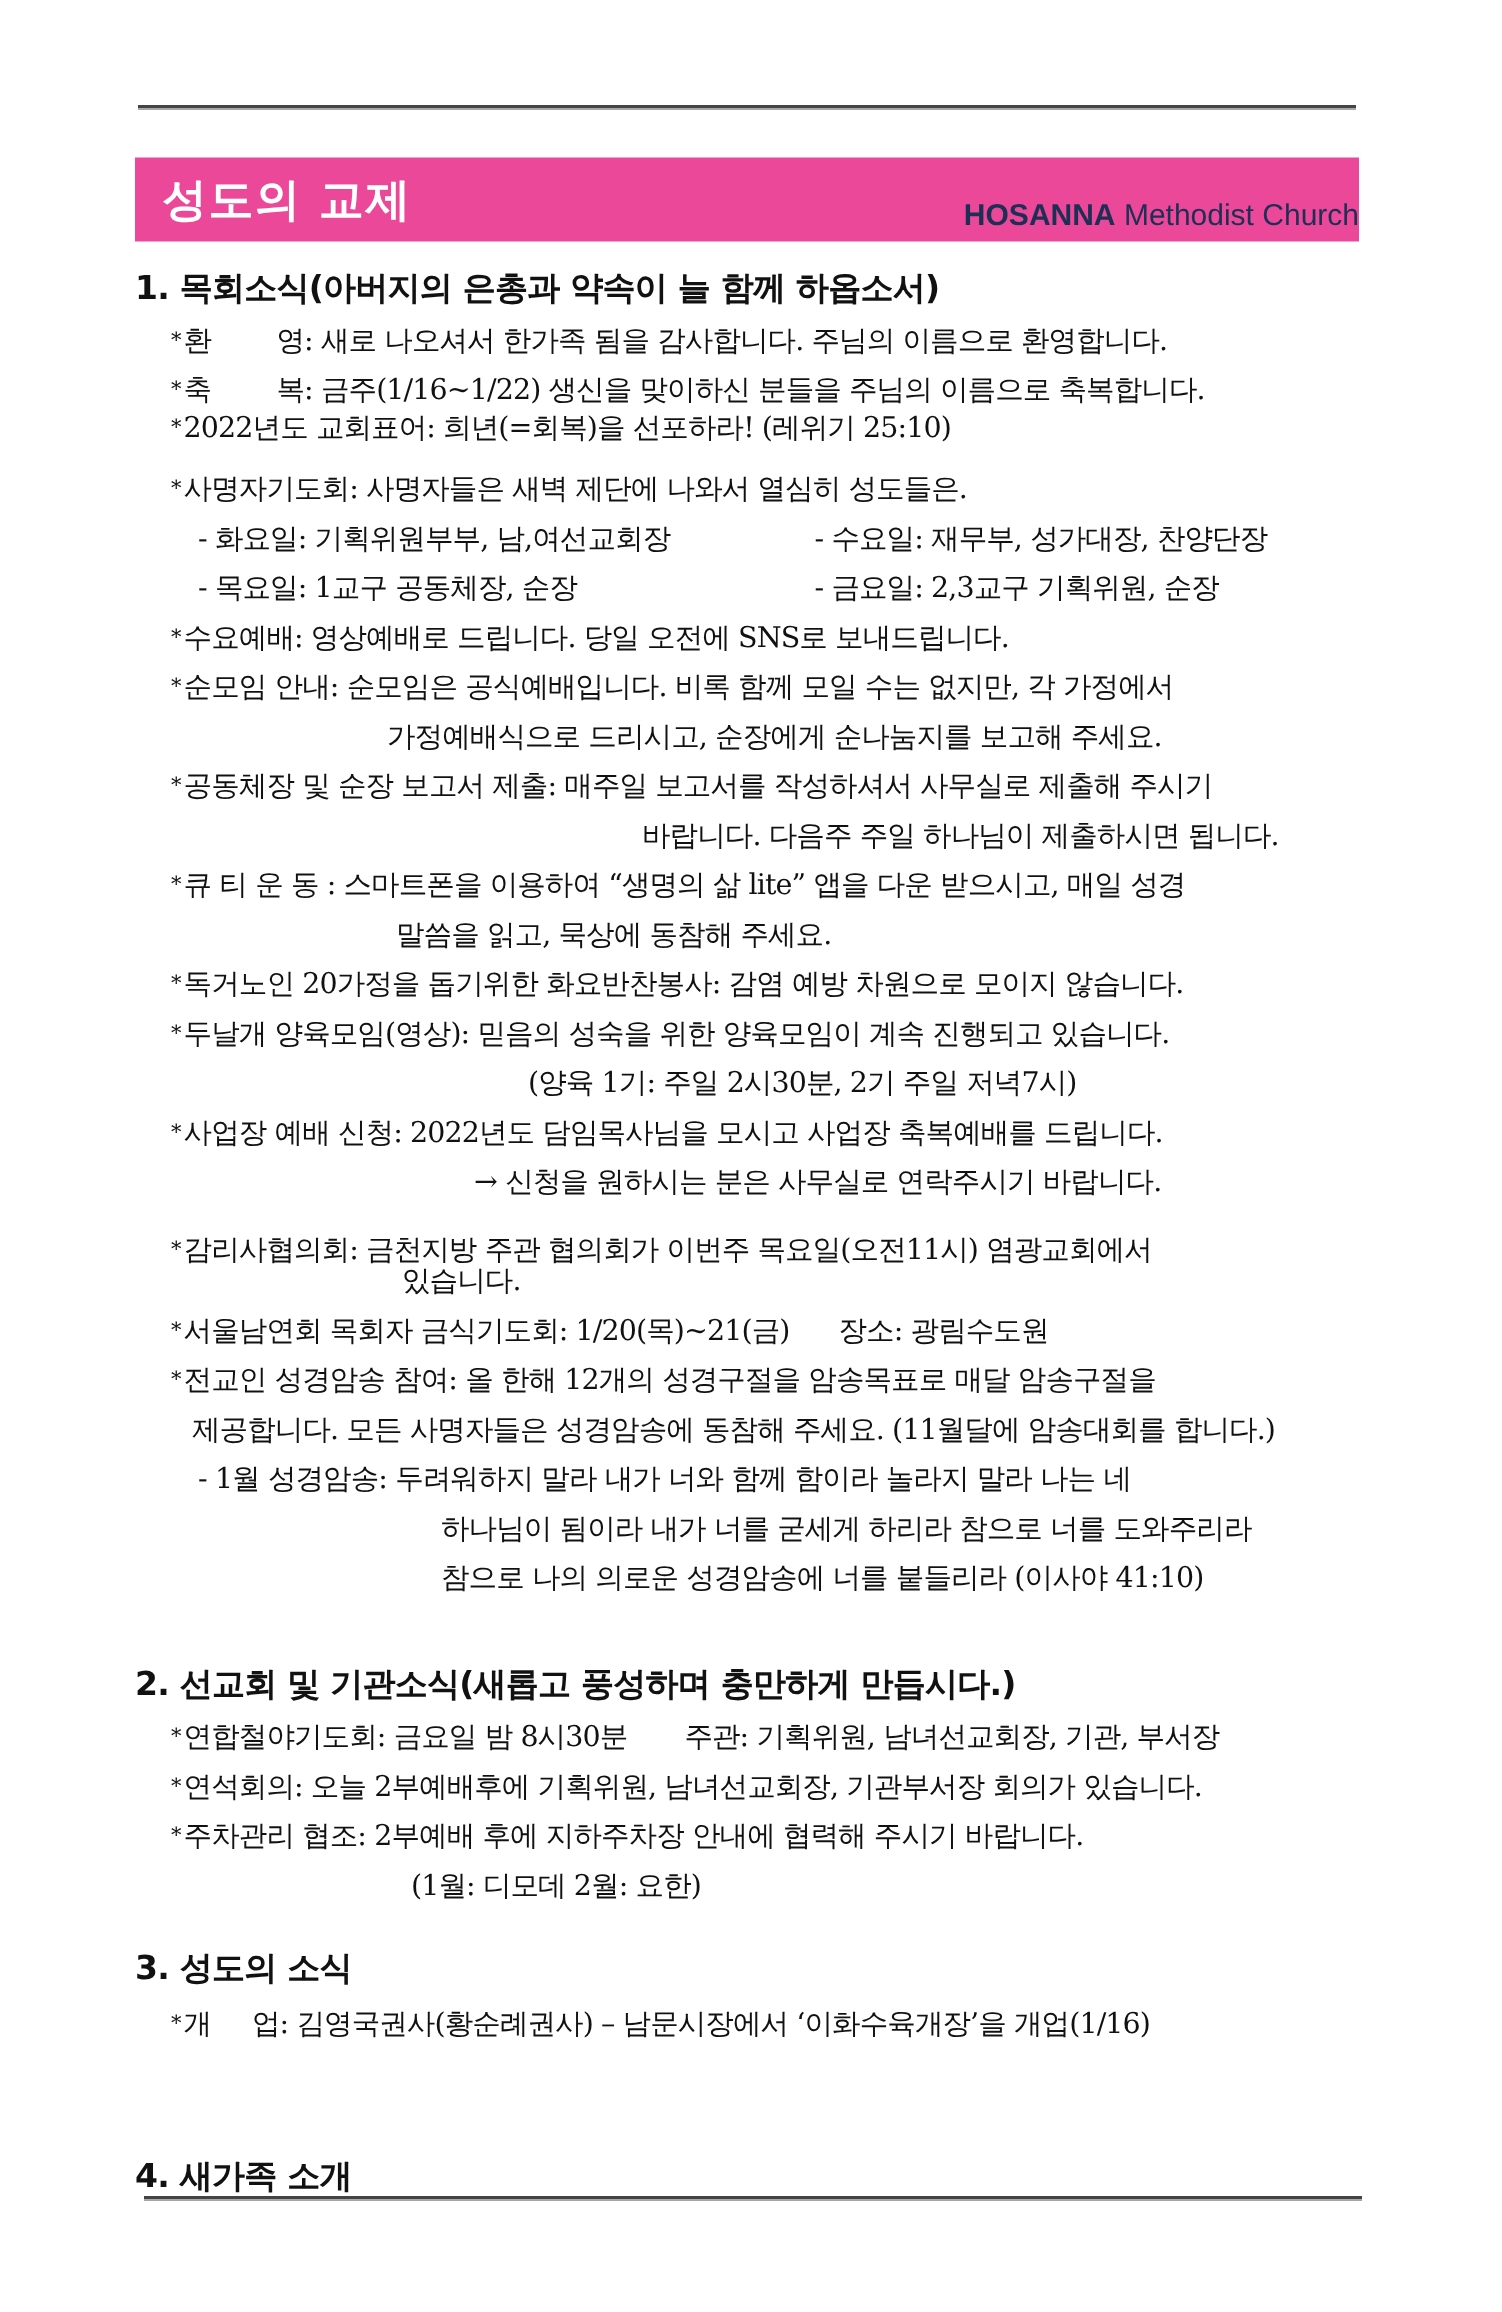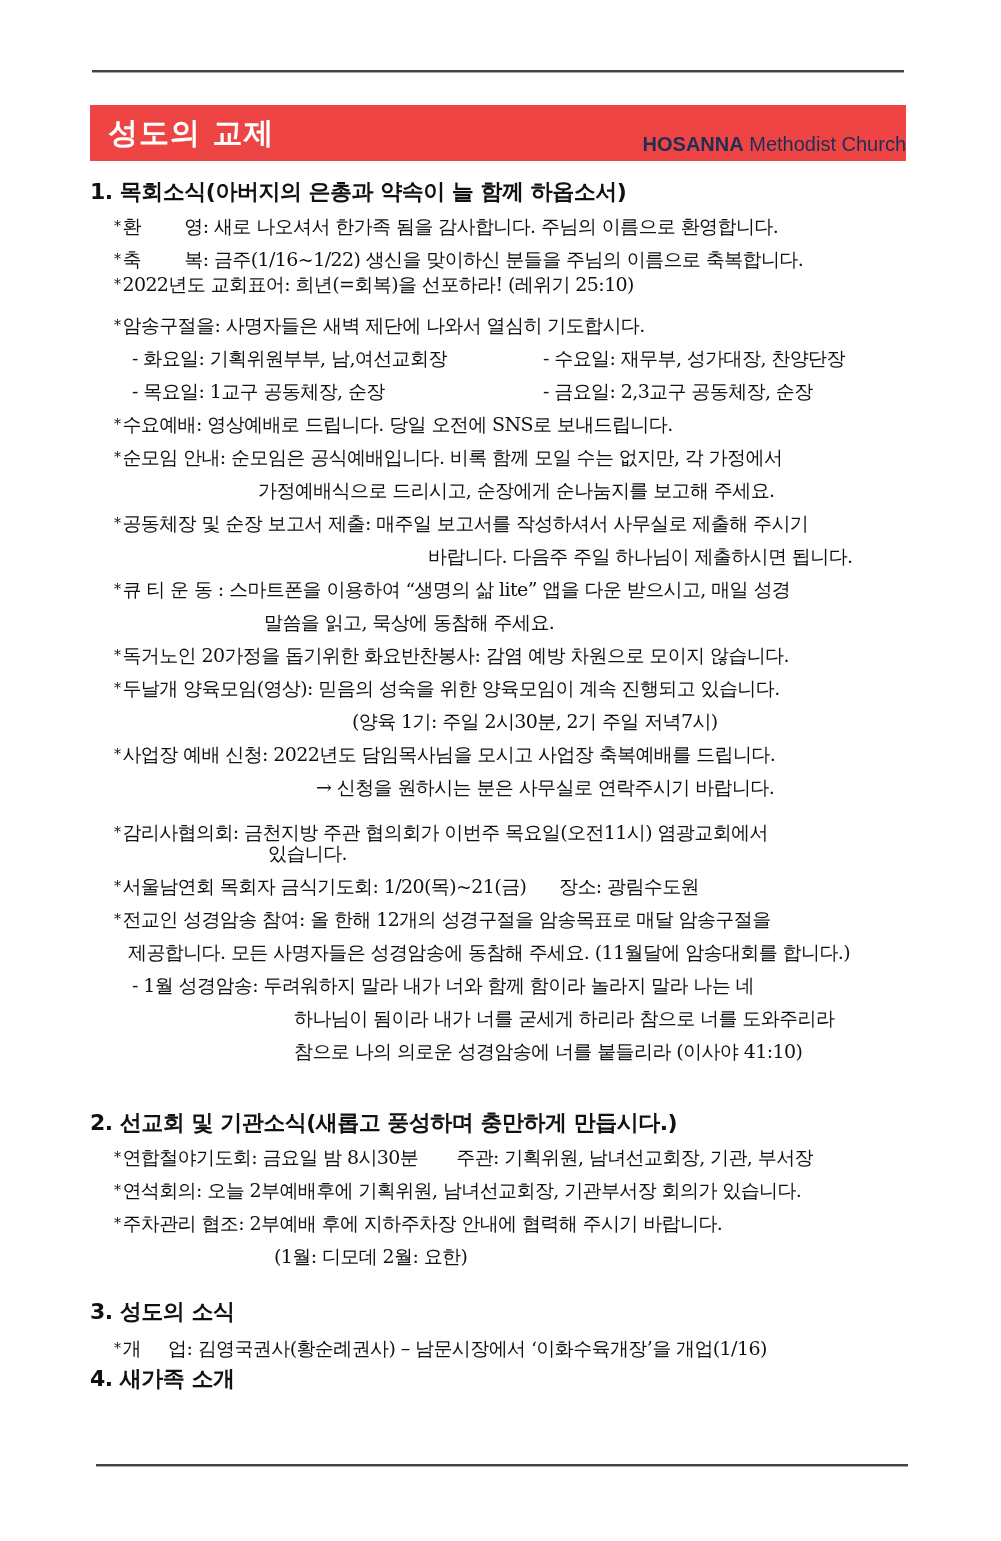--- a/index.html
+++ b/index.html
@@ -1,19 +1,19 @@
 <!DOCTYPE html>
 <html><head>
   <meta charset="utf-8">
   <style>
     html, body { margin: 0; padding: 0; background: #ffffff; }
     body { width: 1001px; height: 1541px; position: relative; overflow: hidden;
            font-family: "DejaVu Serif", "Liberation Serif", serif; color: #111; }
     .rule { position: absolute; height: 2px; background: #444; border-bottom: 1px solid #aaa; }
-    .banner { position: absolute; left: 90px; top: 105px; width: 816px; height: 56px; background: #ef4444; }
+    .banner { position: absolute; left: 90px; top: 105px; width: 816px; height: 56px; background: #ec4899; }
     .banner-title { position: absolute; left: 18px; top: 8px; font-family: "DejaVu Sans", sans-serif;
                     font-weight: bold; font-size: 30px; color: #ffffff; letter-spacing: 1px; }
     .banner-sub { position: absolute; right: 0; top: 28px; font-family: "Liberation Sans", sans-serif;
                   font-size: 20px; color: #1e2f56; }
     .banner-sub b { font-weight: bold; }
     .h { position: absolute; left: 90px; font-family: "DejaVu Sans", sans-serif; font-weight: bold;
          font-size: 22px; white-space: nowrap; letter-spacing: -0.5px; }
     .l { position: absolute; font-size: 19px; white-space: nowrap; letter-spacing: -0.6px; }
     .star { font-size: 14px; vertical-align: 2px; margin-right: 2px; }
   </style>
@@ -24,25 +24,25 @@
 
 <div class="banner">
   <div class="banner-title">성도의 교제</div>
   <div class="banner-sub"><b>HOSANNA</b><span> Methodist Church</span></div>
 </div>
 
 <div class="h" style="top:177px;">1. 목회소식(아버지의 은총과 약속이 늘 함께 하옵소서)</div>
 <div class="l" style="left:114px; top:214px;"><span class="star">*</span><span style="white-space:pre">환        영: 새로 나오셔서 한가족 됨을 감사합니다. 주님의 이름으로 환영합니다.</span></div>
 <div class="l" style="left:114px; top:247px;"><span class="star">*</span><span style="white-space:pre">축        복: 금주(1/16~1/22) 생신을 맞이하신 분들을 주님의 이름으로 축복합니다.</span></div>
 <div class="l" style="left:114px; top:272px;"><span class="star">*</span><span>2022년도 교회표어: 희년(=회복)을 선포하라! (레위기 25:10)</span></div>
-<div class="l" style="left:114px; top:313px;"><span class="star">*</span><span>암송구절을: 사명자들은 새벽 제단에 나와서 열심히 기도합시다.</span></div>
+<div class="l" style="left:114px; top:313px;"><span class="star">*</span><span>사명자기도회: 사명자들은 새벽 제단에 나와서 열심히 성도들은.</span></div>
 <div class="l" style="left:132px; top:346px;">- 화요일: 기획위원부부, 남,여선교회장</div>
 <div class="l" style="left:543px; top:346px;">- 수요일: 재무부, 성가대장, 찬양단장</div>
 <div class="l" style="left:132px; top:379px;">- 목요일: 1교구 공동체장, 순장</div>
-<div class="l" style="left:543px; top:379px;">- 금요일: 2,3교구 공동체장, 순장</div>
+<div class="l" style="left:543px; top:379px;">- 금요일: 2,3교구 기획위원, 순장</div>
 <div class="l" style="left:114px; top:412px;"><span class="star">*</span><span>수요예배: 영상예배로 드립니다. 당일 오전에 SNS로 보내드립니다.</span></div>
 <div class="l" style="left:114px; top:445px;"><span class="star">*</span><span>순모임 안내: 순모임은 공식예배입니다. 비록 함께 모일 수는 없지만, 각 가정에서</span></div>
 <div class="l" style="left:258px; top:478px;">가정예배식으로 드리시고, 순장에게 순나눔지를 보고해 주세요.</div>
 <div class="l" style="left:114px; top:511px;"><span class="star">*</span><span>공동체장 및 순장 보고서 제출: 매주일 보고서를 작성하셔서 사무실로 제출해 주시기</span></div>
 <div class="l" style="left:428px; top:544px;">바랍니다. 다음주 주일 하나님이 제출하시면 됩니다.</div>
 <div class="l" style="left:114px; top:577px;"><span class="star">*</span><span>큐 티 운 동 : 스마트폰을 이용하여 “생명의 삶 lite” 앱을 다운 받으시고, 매일 성경</span></div>
 <div class="l" style="left:264px; top:610px;">말씀을 읽고, 묵상에 동참해 주세요.</div>
 <div class="l" style="left:114px; top:643px;"><span class="star">*</span><span>독거노인 20가정을 돕기위한 화요반찬봉사: 감염 예방 차원으로 모이지 않습니다.</span></div>
 <div class="l" style="left:114px; top:676px;text-align:right;"><span class="star">*</span><span>두날개 양육모임(영상): 믿음의 성숙을 위한 양육모임이 계속 진행되고 있습니다.</span></div>
 <div class="l" style="left:352px; top:709px;">(양육 1기: 주일 2시30분, 2기 주일 저녁7시)</div>
@@ -59,15 +59,15 @@
 
 <div class="h" style="top:1108px;">2. 선교회 및 기관소식(새롭고 풍성하며 충만하게 만듭시다.)</div>
 <div class="l" style="left:114px; top:1145px;"><span class="star">*</span><span style="white-space:pre">연합철야기도회: 금요일 밤 8시30분       주관: 기획위원, 남녀선교회장, 기관, 부서장</span></div>
 <div class="l" style="left:114px; top:1178px;"><span class="star">*</span><span>연석회의: 오늘 2부예배후에 기획위원, 남녀선교회장, 기관부서장 회의가 있습니다.</span></div>
 <div class="l" style="left:114px; top:1211px;"><span class="star">*</span><span>주차관리 협조: 2부예배 후에 지하주차장 안내에 협력해 주시기 바랍니다.</span></div>
 <div class="l" style="left:274px; top:1244px;" style2="white-space:pre">(1월: 디모데   2월: 요한)</div>
 
 <div class="h" style="top:1297px;">3. 성도의 소식</div>
 <div class="l" style="left:114px; top:1336px;"><span class="star">*</span><span style="white-space:pre">개     업: 김영국권사(황순례권사) – 남문시장에서 ‘이화수육개장’을 개업(1/16)</span></div>
 
-<div class="h" style="top:1364px;">4. 새가족 소개</div>
+<div class="h" style="top:1436px;">4. 새가족 소개</div>
 
 <div class="rule" style="left:96px; top:1464px; width:812px;"></div>
 
 </body></html>

